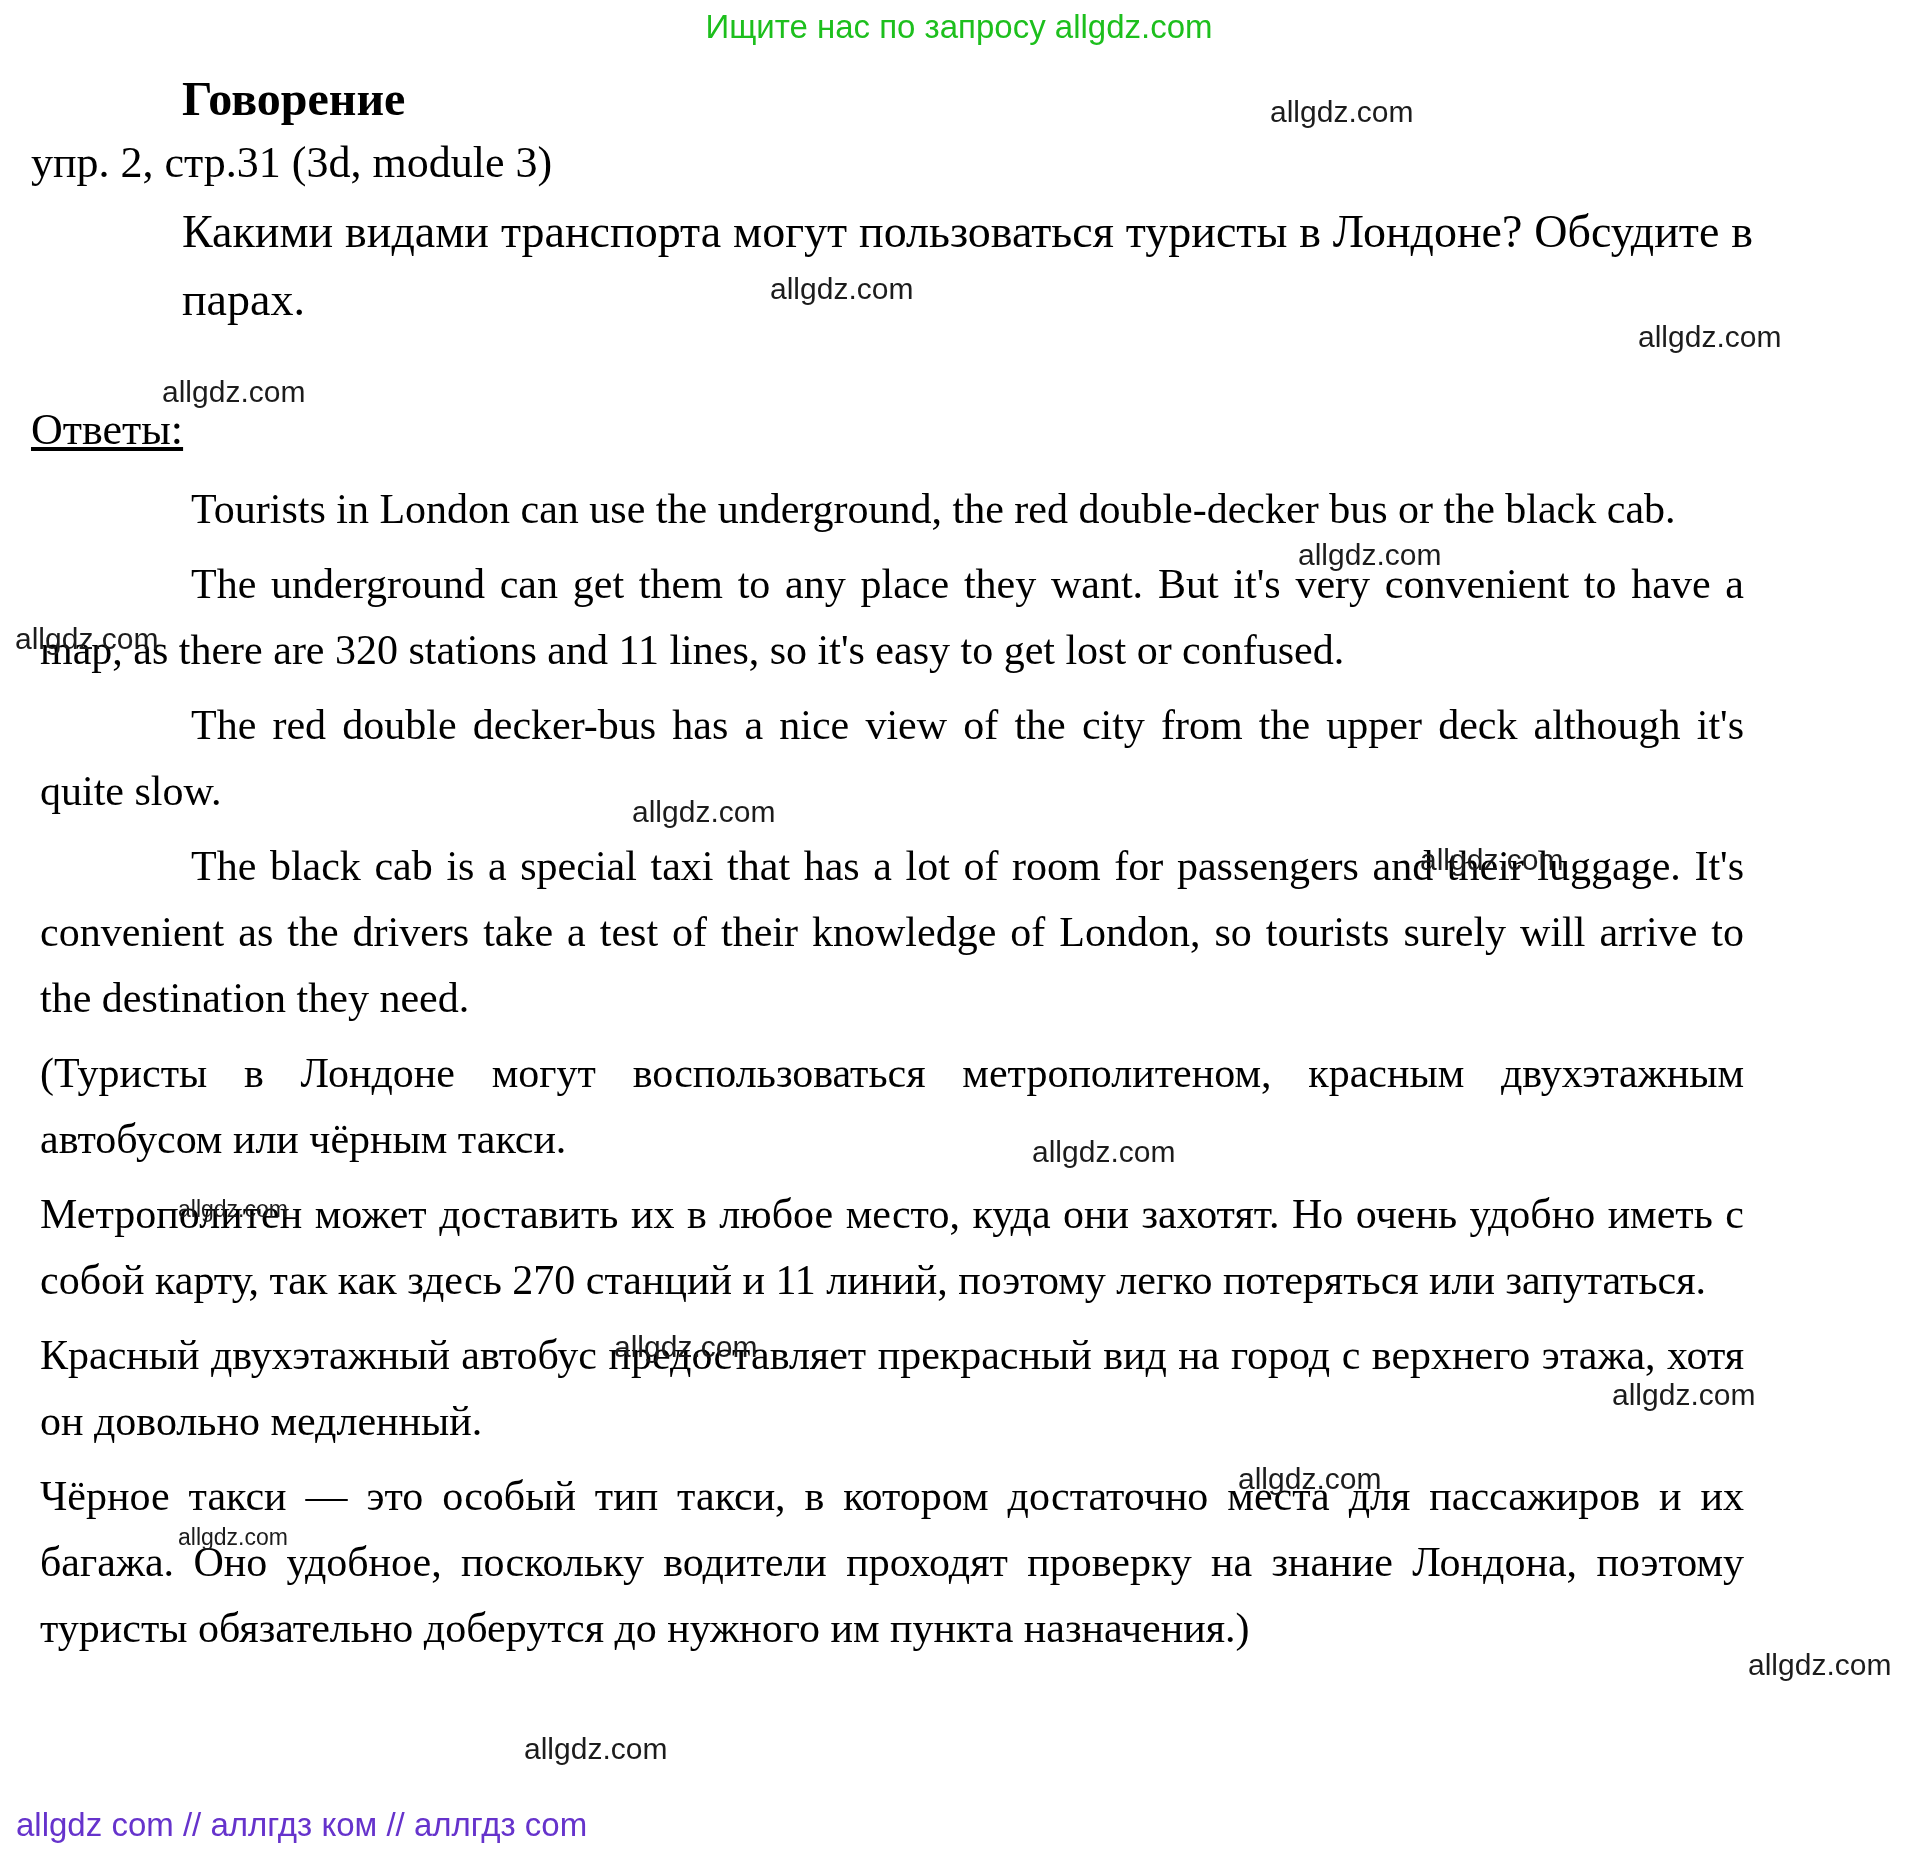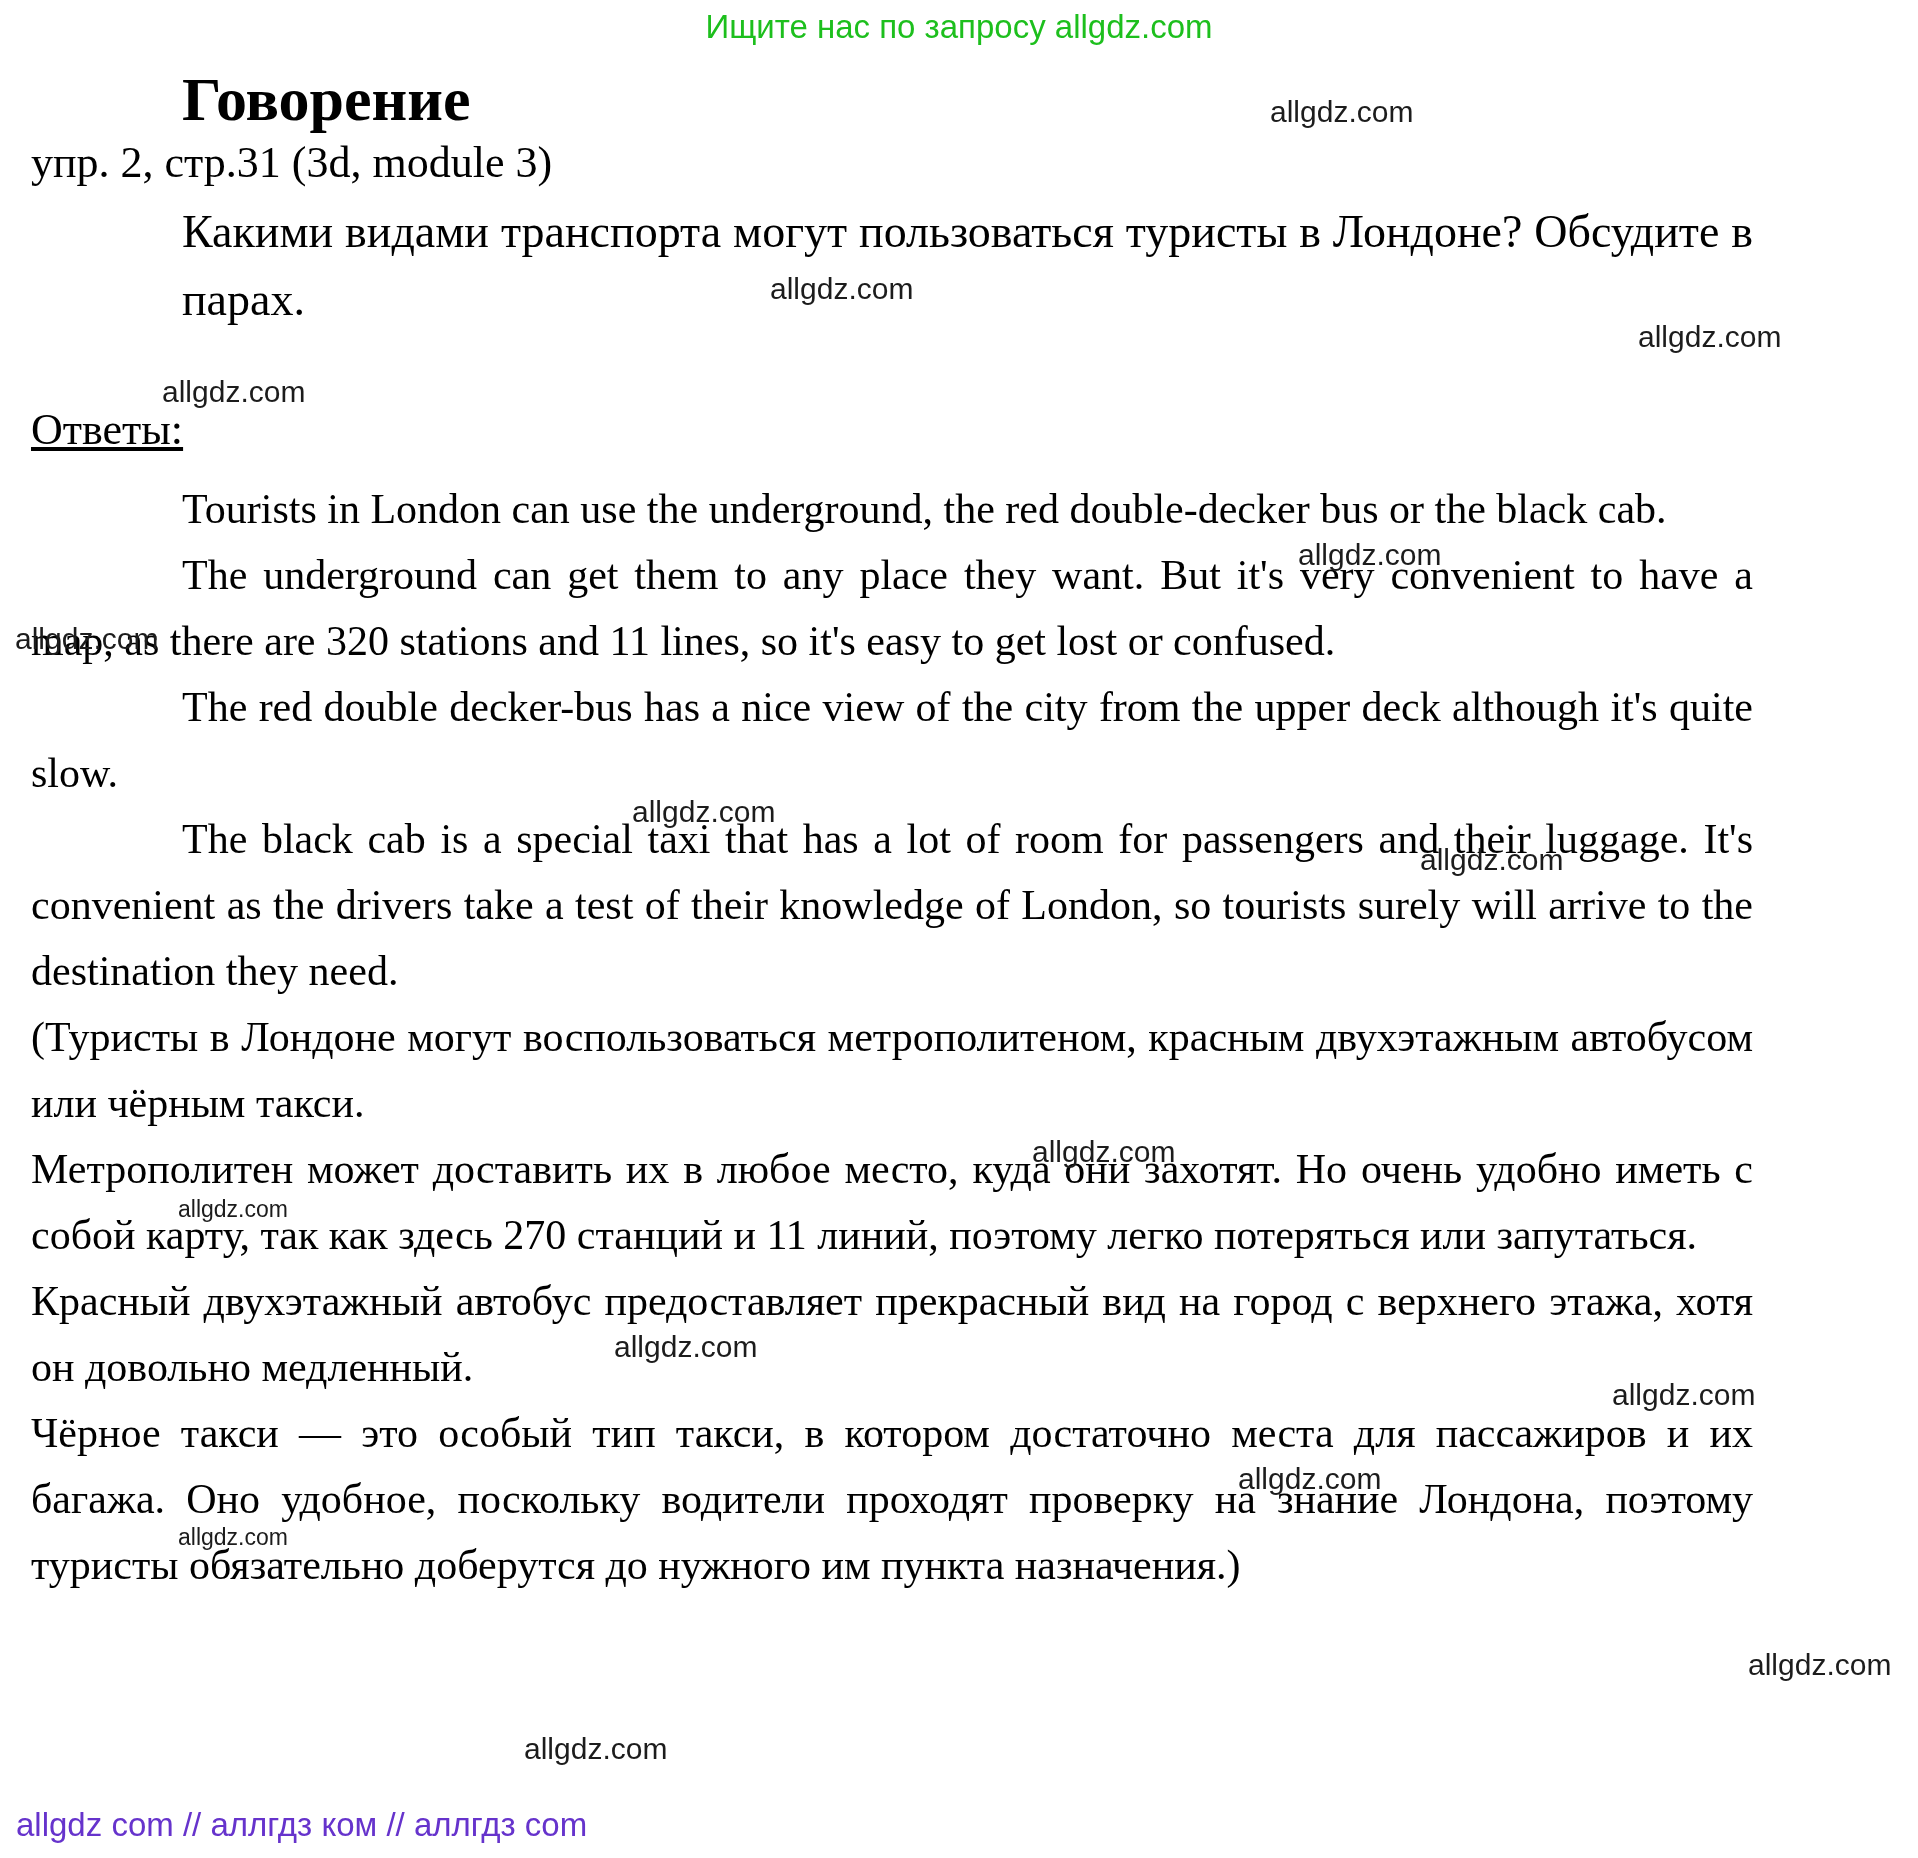--- a/index.html
+++ b/index.html
@@ -23,21 +23,21 @@
     font-family: "Liberation Sans", sans-serif;
     font-size: 33px;
     color: var(--banner_green, #1dbf1d);
   }
   .content {
     margin-left: 31px;
     width: 1722px;
   }
   .doc-title {
     margin: 22px 0 0 151px;
-    font-size: 62px;
+    font-size: 48px;
     font-weight: bold;
     line-height: 62px;
   }
   .exercise-ref {
     margin: 2px 0 0 0;
     font-size: 44px;
     line-height: 62px;
   }
   .task-text {
     margin: 4px 0 0 151px;
@@ -46,21 +46,21 @@
     line-height: 68px;
     text-align: justify;
   }
   .answers-label {
     margin: 68px 0 18px 0;
     font-size: 44px;
     line-height: 56px;
     text-decoration: underline;
   }
   p.para {
-    margin: 0;
+    margin: 9px;
     font-size: 42px;
     line-height: 66px;
     text-align: justify;
   }
   p.para.en {
     text-indent: 151px;
   }
   p.para.ru {
     text-indent: 0;
   }

